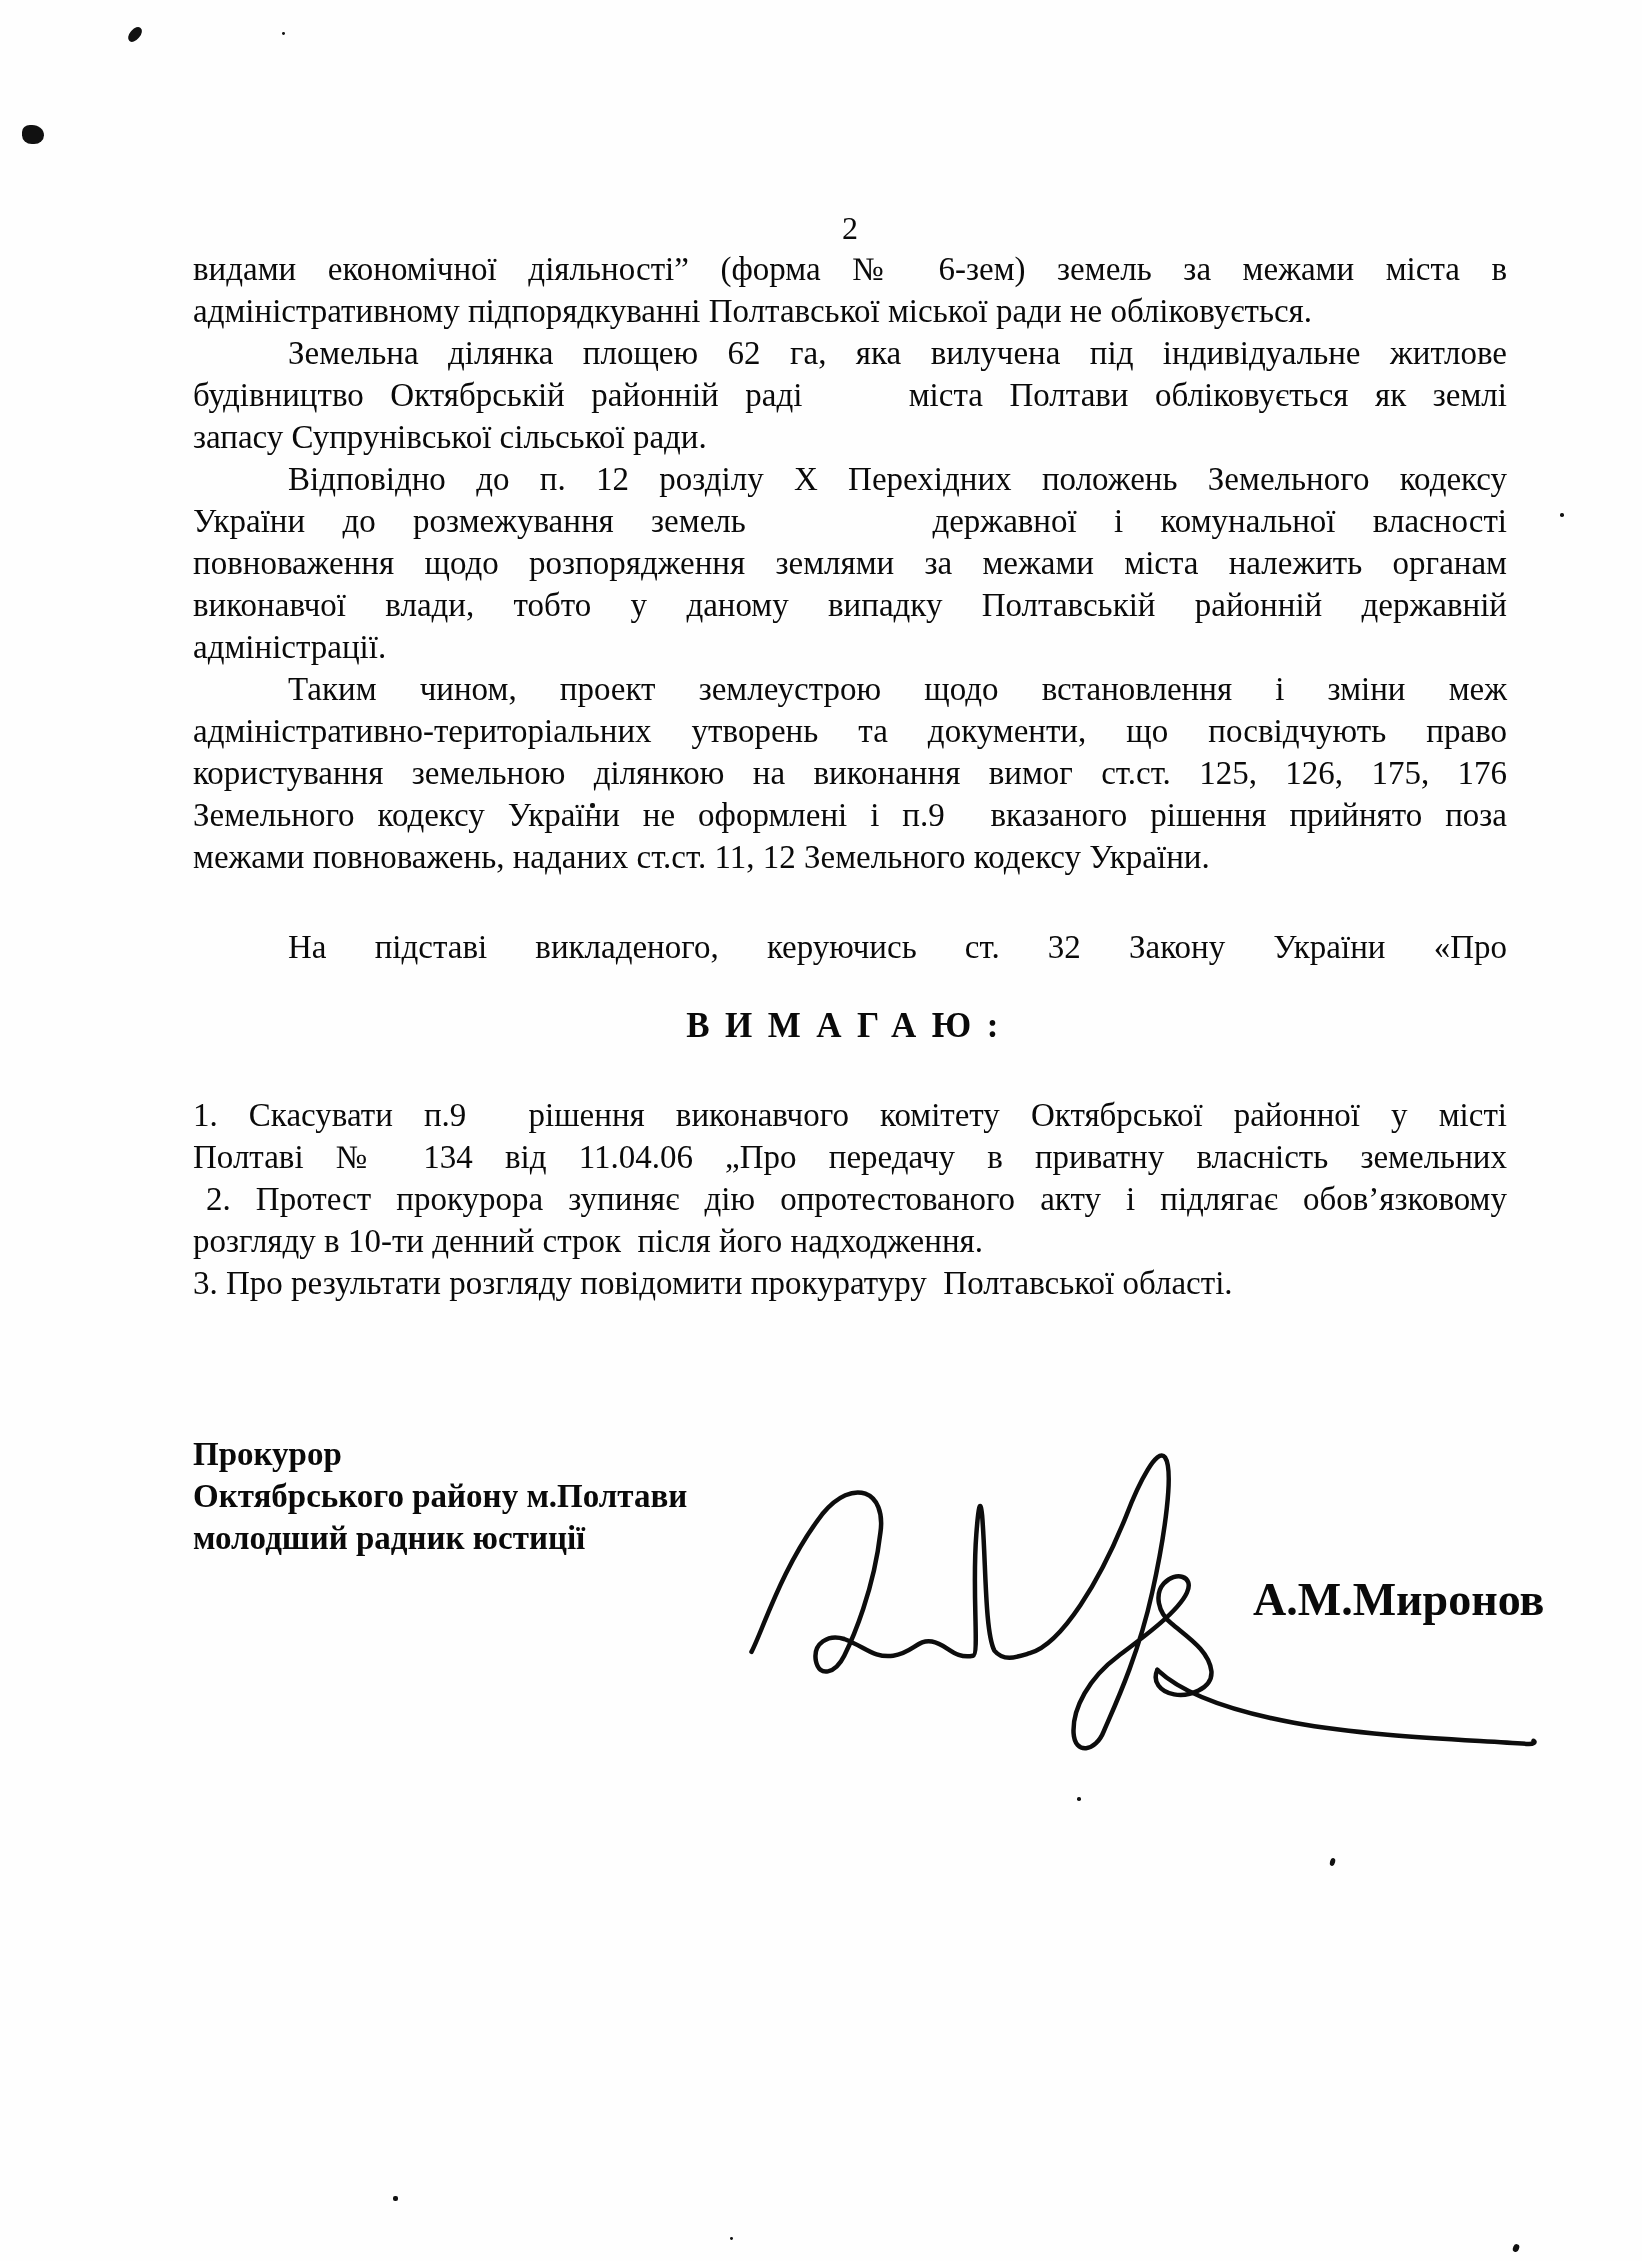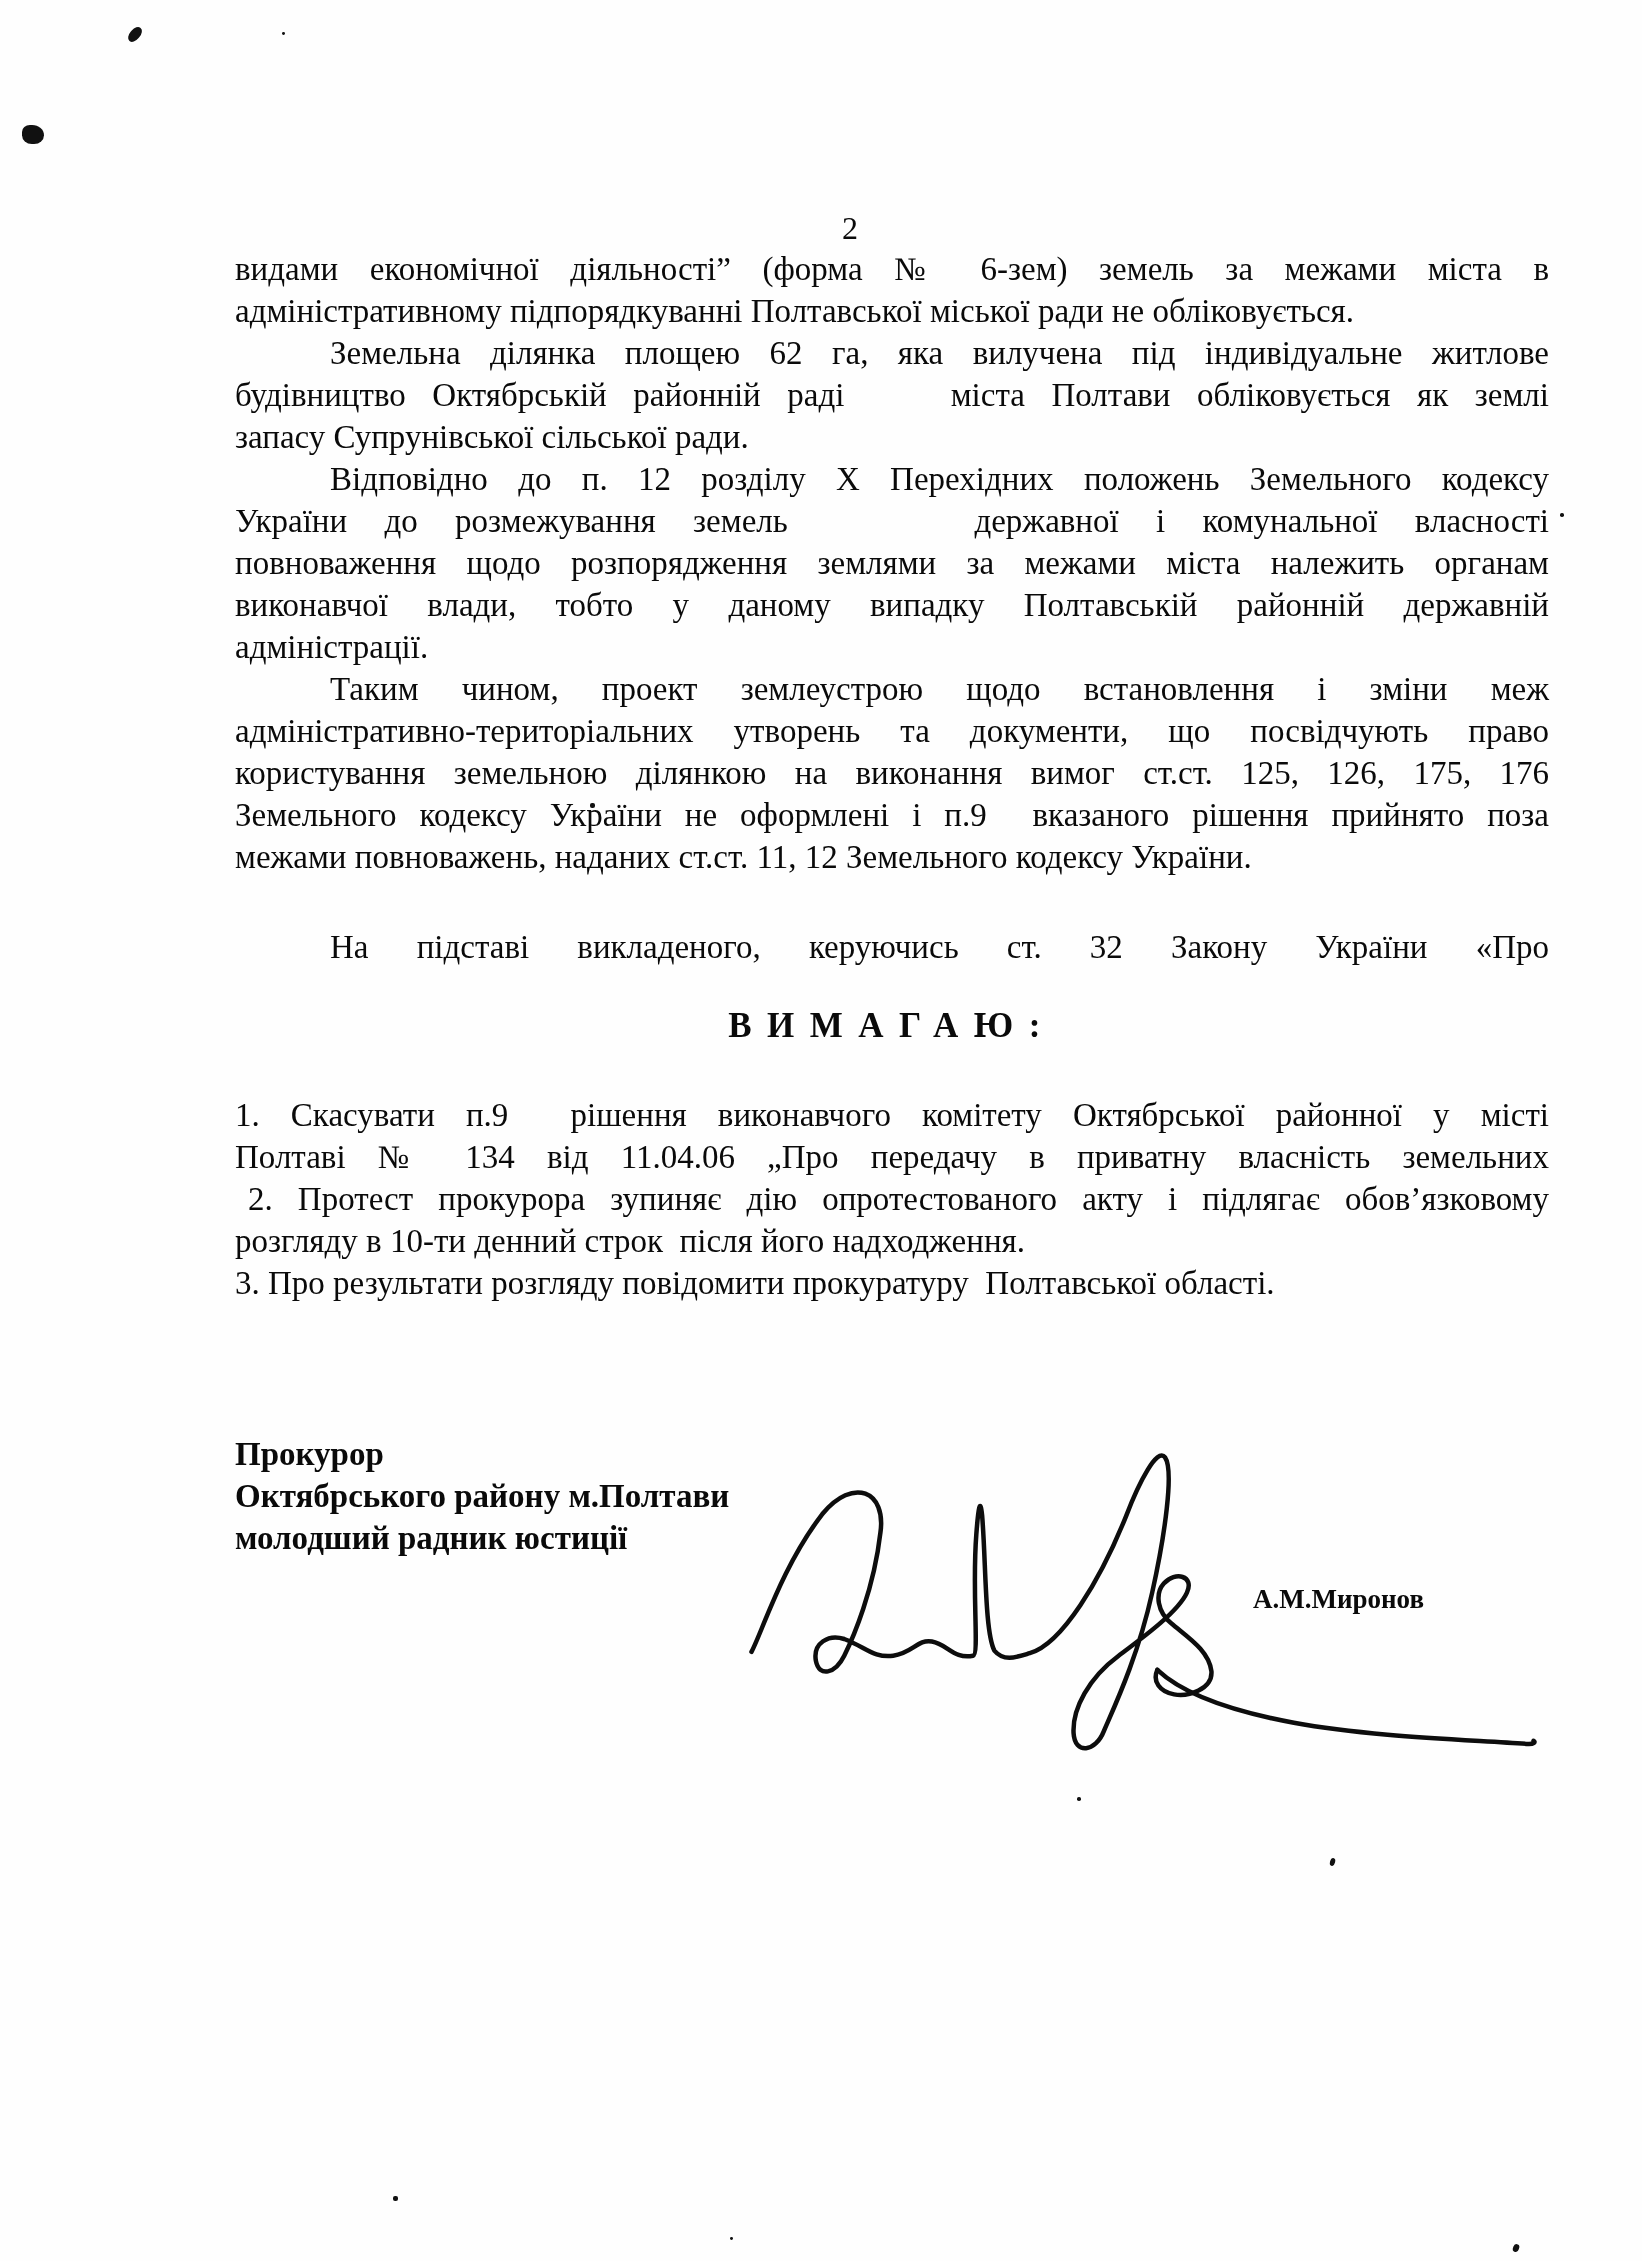--- a/index.html
+++ b/index.html
@@ -11,21 +11,20 @@
     color:#0a0a0a;
     overflow:hidden;
   }
   .pageno{
     position:absolute;left:193px;top:210px;width:1314px;
     text-align:center;font-size:32px;line-height:36px;
   }
   .body-block{
     position:absolute;left:193px;top:248px;width:1314px;
     font-size:33px;
-    margin-left:42px;
   }
   .ln{
     display:block;height:42px;line-height:42px;
     text-align:justify;text-align-last:justify;
     white-space:normal;
   }
   .end{text-align:left;text-align-last:left;}
   .ind{text-indent:95px;}
   .ind2{text-indent:13px;}
   .sp74{height:48px;}  .sp57{height:37px;}
@@ -34,21 +33,21 @@
     display:block;height:42px;line-height:42px;
     text-align:center;text-align-last:center;
     font-weight:bold;font-size:35px;letter-spacing:15.5px;
   }
   .sigline{
     display:block;height:42px;line-height:42px;
     font-weight:bold;font-size:33px;text-align:left;text-align-last:left;
   }
   .signer{
     position:absolute;left:1253px;top:1580px;
-    font-weight:bold;font-size:27px;line-height:39px;
+    font-weight:bold;font-size:46px;line-height:39px;
   }
   .sig-svg{position:absolute;left:727px;top:1438px;}
   .speck{position:absolute;background:#111;border-radius:45%;}
 </style>
 </head>
 <body>
 
 <div class="page">
 
   <div class="pageno">2</div>

